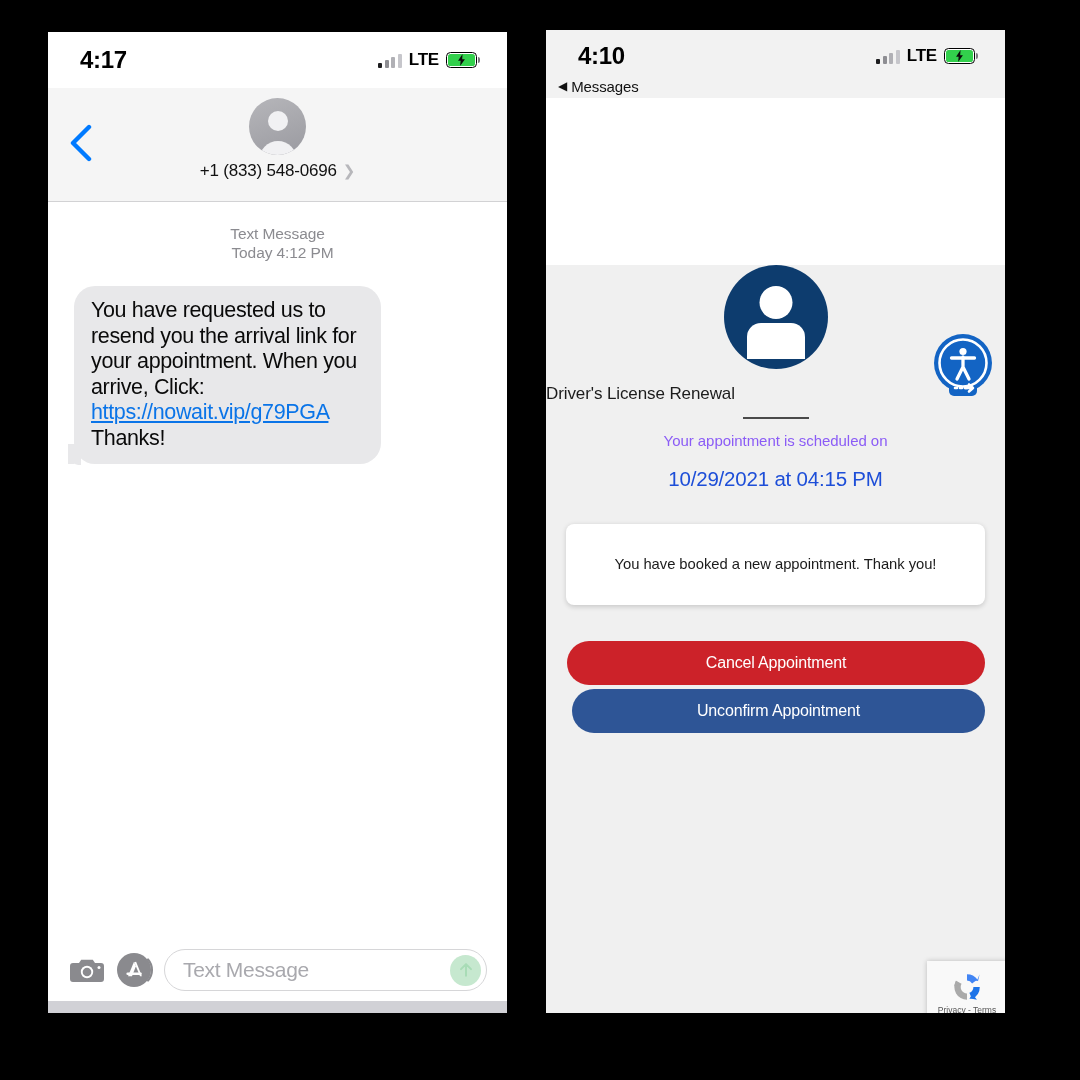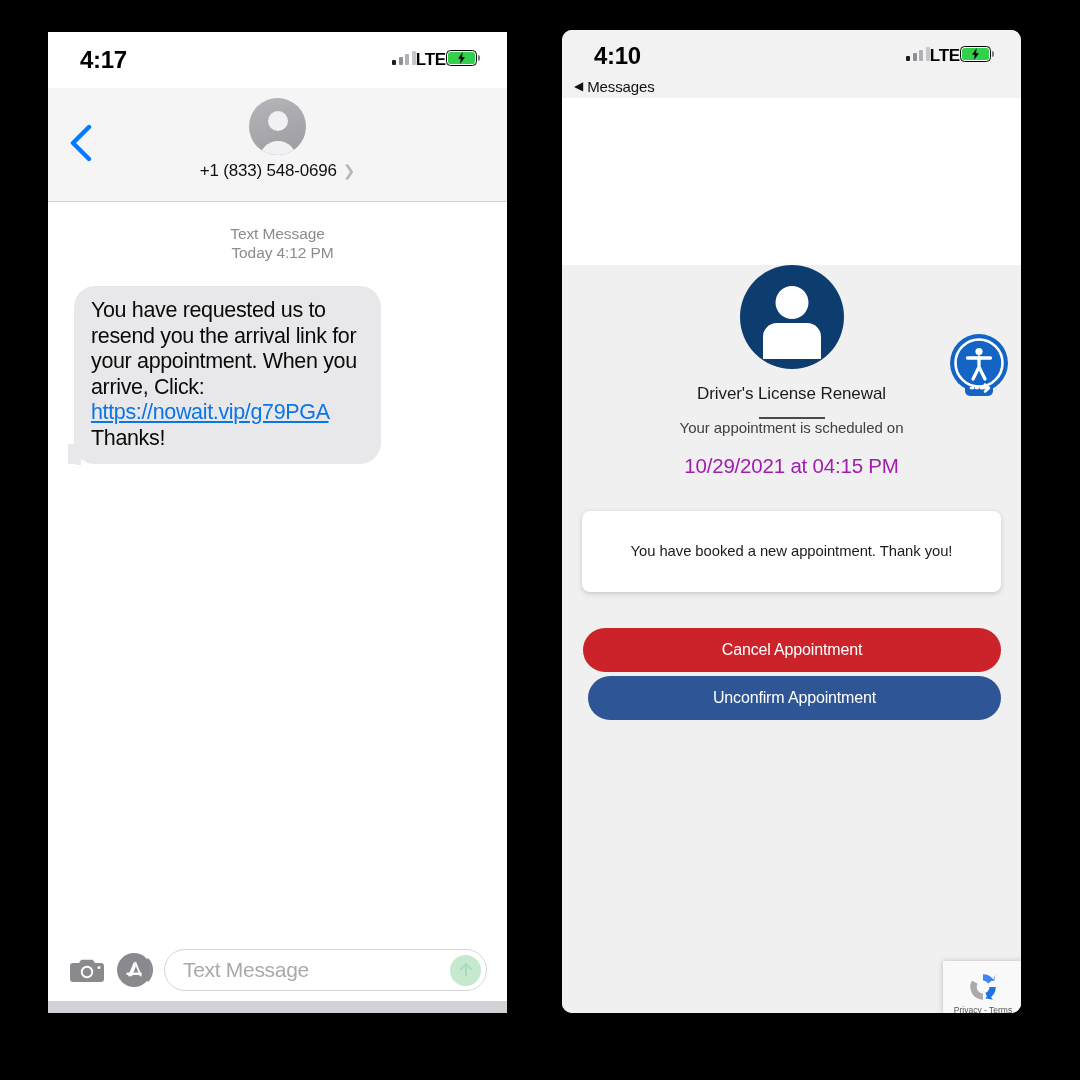--- a/index.html
+++ b/index.html
@@ -11,34 +11,34 @@
   }
   .stage { position: relative; width: 1080px; height: 1080px; background: #000; }
 
   
   .phone {
     position: absolute;
     overflow: hidden;
     background: #fff;
   }
   #phone-left  { left: 48px;  top: 32px; width: 459px; height: 981px; }
-  #phone-right { left: 562px; top: 30px; width: 459px; height: 983px; border-radius: 10px; }
+  #phone-right { left: 546px; top: 30px; width: 459px; height: 983px; }
 
   
   .statusbar {
     position: relative;
     height: 56px;
     display: flex; align-items: center; justify-content: space-between;
     padding: 0 30px 0 32px;
   }
   .sb-time {
     font-size: 24px; font-weight: bold; color: #000;
     letter-spacing: -0.3px;
   }
-  .sb-right { display: flex; }
+  .sb-right { display: flex; align-items: center; gap: 7px; }
   .bars { display: flex; align-items: flex-end; gap: 2.5px; height: 15px; }
   .bars i { display: block; width: 4px; border-radius: 1px; background: #b9b9bd; }
   .bars i:nth-child(1) { height: 5px;  background: #1d1d1f; }
   .bars i:nth-child(2) { height: 8px;  background: #8e8e93; }
   .bars i:nth-child(3) { height: 11px; background: #b0b0b5; }
   .bars i:nth-child(4) { height: 14px; background: #c6c6cb; }
   .lte { font-size: 17px; font-weight: bold; color: #000; letter-spacing: -0.2px; }
   .batt {
     position: relative; width: 31px; height: 16px;
     border: 1.6px solid #000; border-radius: 4.5px;
@@ -179,30 +179,30 @@
   }
   .biz-avatar .head {
     position: absolute; left: 50%; top: 20%; transform: translateX(-50%);
     width: 33px; height: 33px; border-radius: 50%; background: #fff;
   }
   .biz-avatar .body {
     position: absolute; left: 50%; bottom: 10px; transform: translateX(-50%);
     width: 58px; height: 36px; border-radius: 14px 14px 0 0; background: #fff;
   }
   .svc-title {
-    text-align: center; font-size: 17px; color: #1c1c1c;
+    text-align: left; font-size: 17px; color: #1c1c1c;
     margin-top: 15px; letter-spacing: -0.1px;
   }
   .rule { width: 66px; height: 1.6px; background: #4a4a4a; margin: 13px auto 0; }
   .sched-lbl {
-    text-align: center; font-size: 15px; color: #404040; 
+    text-align: center; font-size: 15px; color: #8b5cf6; margin-top: 13px;
     letter-spacing: -0.05px;
   }
   .sched-dt {
-    text-align: center; font-size: 20.5px; color: #a21caf; margin-top: 18px;
+    text-align: center; font-size: 20.5px; color: #1d4ed8; margin-top: 18px;
     letter-spacing: -0.2px;
   }
   .info-card {
     margin: 33px 20px 0 20px;
     background: #fff; border-radius: 8px;
     box-shadow: 0 1.5px 5px rgba(0,0,0,.16);
     height: 81px;
     display: flex; align-items: center; justify-content: center;
     text-align: center;
     font-size: 14.8px; color: #1b1b1b; letter-spacing: -0.05px;

